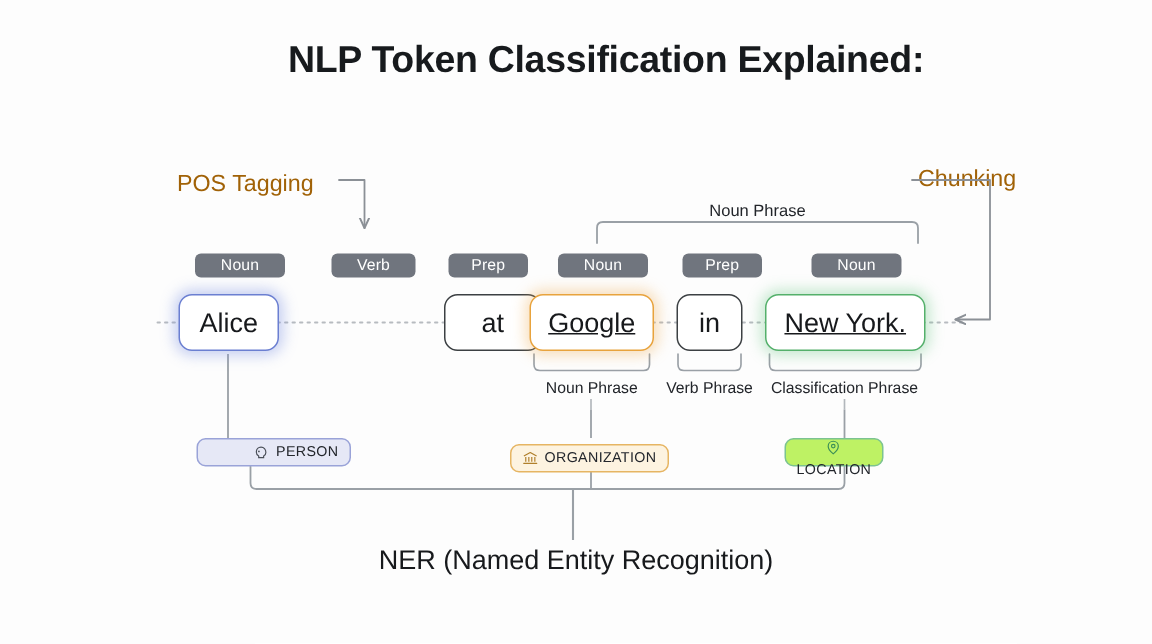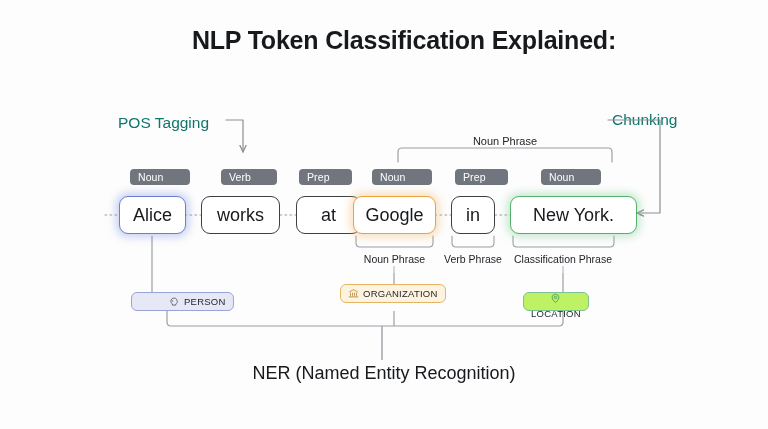--- a/index.html
+++ b/index.html
@@ -30,21 +30,21 @@
     letter-spacing: -0.2px;
     color: #171a1d;
     padding-left: 20px;
   }
   #title .line { display: block; }
 
   
   .annot {
     position: absolute;
     font-size: 15.5px;
-    color: #0f766e;
+    color: #a16207;
     white-space: nowrap;
   }
   #annot-pos { left: 118px; top: 114px; }
   #annot-chunk { left: 612px; top: 111px; }
 
   
   #wires {
     position: absolute;
     left: 0; top: 0;
     width: 768px; height: 429px;
@@ -54,20 +54,21 @@
   
   .pos-badge {
     position: absolute;
     height: 16px;
     padding: 0 8px;
     border-radius: 4px;
     background: #70757e;
     color: #ffffff;
     font-size: 10.5px;
     line-height: 16px;
+    text-align: center;
     letter-spacing: 0.1px;
     white-space: nowrap;
   }
 
   
   .token {
     position: absolute;
     height: 38px;
     border: 1.4px solid #3c4043;
     border-radius: 9px;
@@ -81,20 +82,21 @@
     white-space: nowrap;
     text-align: center;
   }
   .token.glow-blue {
     border-color: #6b7fd1;
     box-shadow: 0 0 9px 3px rgba(124,146,226,0.42);
   }
   .token.glow-orange {
     border-color: #e8a33d;
     box-shadow: 0 0 9px 3px rgba(240,178,92,0.40);
+    text-decoration: underline;
   }
   .token.glow-green {
     border-color: #54b06b;
     box-shadow: 0 0 9px 3px rgba(108,201,134,0.38);
   }
 
   
   .phrase-label {
     position: absolute;
     font-size: 10.5px;
@@ -214,43 +216,42 @@
   </svg>
 
   <div class="pos-badge" style="left:130px; top:169px; width:44px;">Noun</div>
   <div class="pos-badge" style="left:221px; top:169px; width:40px;">Verb</div>
   <div class="pos-badge" style="left:299px; top:169px; width:37px;">Prep</div>
   <div class="pos-badge" style="left:372px; top:169px; width:44px;">Noun</div>
   <div class="pos-badge" style="left:455px; top:169px; width:37px;">Prep</div>
   <div class="pos-badge" style="left:541px; top:169px; width:44px;">Noun</div>
 
   <div class="token glow-blue" style="left:119px; top:196px; width:67px;">Alice</div>
-  <div class="token" style="left:201px; top:196px; width:79px;">works</div>
   <div class="token" style="left:296px; top:196px; width:65px;">at</div>
   <div class="token glow-orange" style="left:353px; top:196px; width:83px;">Google</div>
   <div class="token" style="left:451px; top:196px; width:44px;">in</div>
-  <div class="token glow-green" style="left:510px; top:196px; width:127px;">New York.</div>
+  <div class="token glow-green" style="left:510px; top:196px; width:107px;text-decoration:underline;">New York.</div>
 
   <div class="phrase-label" style="left:344px; top:253px; width:101px;">Noun Phrase</div>
   <div class="phrase-label" style="left:437px; top:253px; width:72px;">Verb Phrase</div>
   <div class="phrase-label" style="left:503px; top:253px; width:120px;">Classification Phrase</div>
 
   <div class="entity person" style="left:131px; top:292px;padding-left:37px;">
     <span class="ent-ico">
       <svg viewBox="0 0 14 14" width="11" height="11">
         <path d="M10.5,7.2 C10.5,4.6 8.8,2.6 6.4,2.6 C4.1,2.6 2.4,4.4 2.4,6.7
                  C2.4,8.3 3.2,9.5 4.4,10.2 L4.4,11.6 L8.6,11.6 L8.6,10.2
                  C9.2,9.9 10.5,9.0 10.5,7.2 Z" fill="none" stroke="#4a4f58" stroke-width="1"></path>
         <circle cx="4.6" cy="6.3" r="0.75" fill="#4a4f58"></circle>
       </svg>
     </span>
     <span>PERSON</span>
   </div>
 
-  <div class="entity org" style="left:340px; top:284px;text-align:center;">
+  <div class="entity org" style="left:340px; top:296px;text-align:center;">
     <span class="ent-ico">
       <svg viewBox="0 0 14 14" width="11" height="11">
         <path d="M1.6,5.1 L7,2.1 L12.4,5.1" fill="none" stroke="#b07f2b" stroke-width="1" stroke-linejoin="round"></path>
         <line x1="3.2" y1="5.9" x2="3.2" y2="10" stroke="#b07f2b" stroke-width="1"></line>
         <line x1="5.8" y1="5.9" x2="5.8" y2="10" stroke="#b07f2b" stroke-width="1"></line>
         <line x1="8.3" y1="5.9" x2="8.3" y2="10" stroke="#b07f2b" stroke-width="1"></line>
         <line x1="10.9" y1="5.9" x2="10.9" y2="10" stroke="#b07f2b" stroke-width="1"></line>
         <line x1="1.5" y1="11.3" x2="12.5" y2="11.3" stroke="#b07f2b" stroke-width="1.1" stroke-linecap="round"></line>
       </svg>
     </span>

